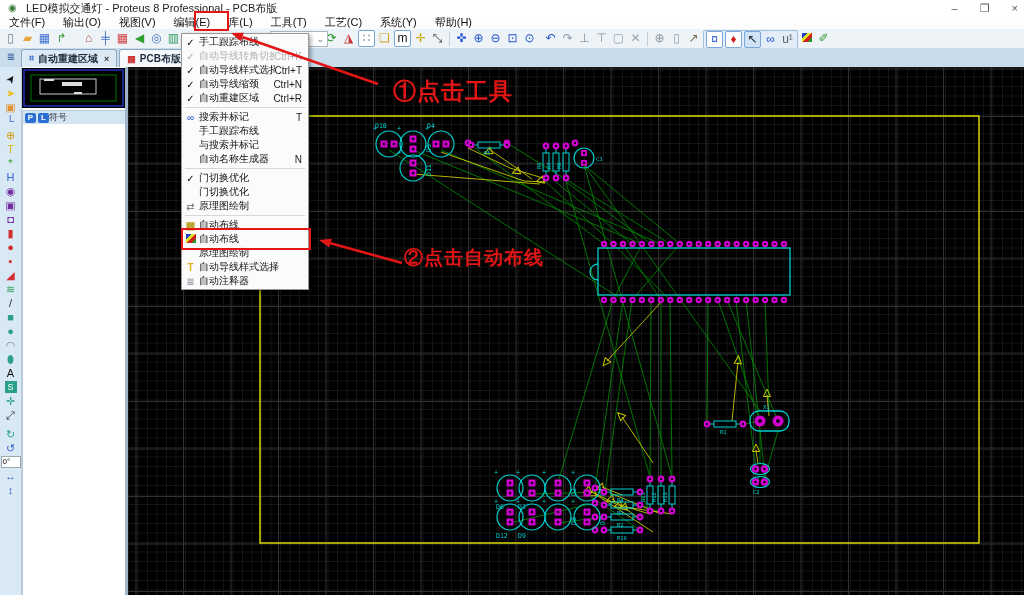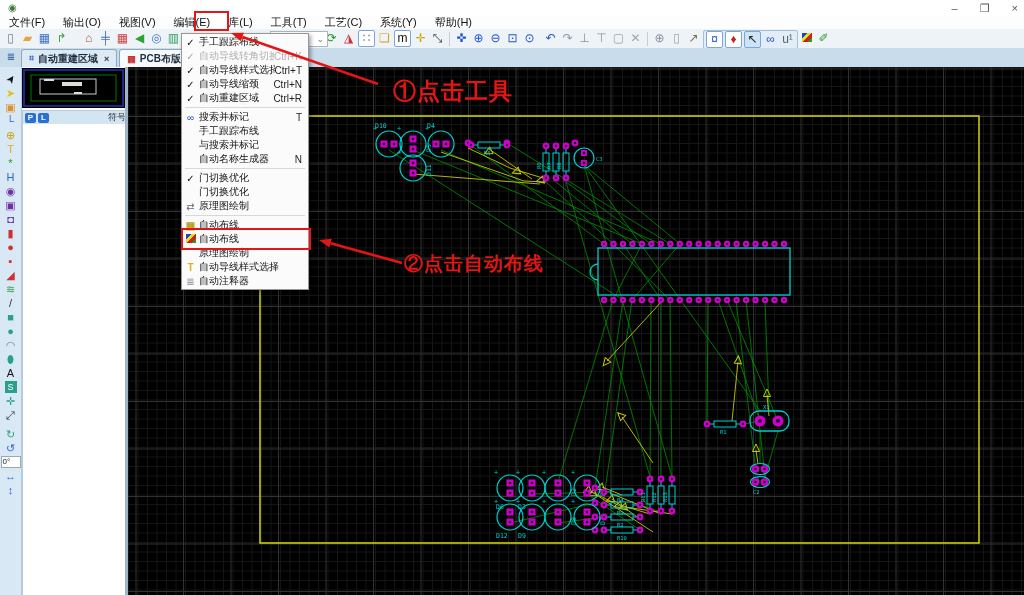--- a/index.html
+++ b/index.html
@@ -41,52 +41,53 @@
     border-right:1px solid #b9cbdb;}
   .sic{width:19px;height:14px;margin:0 auto;text-align:center;font-size:11px;line-height:14px;}
   .sic.sep{height:5px;}
   #angle-box{width:17px;height:10px;margin:1px auto;background:#fff;border:1px solid #9aa;
     font-size:8px;line-height:10px;text-align:left;padding-left:1px;color:#111;}
   #preview{position:absolute;left:22px;top:68px;width:103px;height:40px;background:#000;}
   #objhead{position:absolute;left:22px;top:110px;width:103px;height:13px;background:#d4e5f2;
     border:1px solid #b9cbdb;display:flex;align-items:center;font-size:9px;color:#334;}
   .plbtn{width:11px;height:10px;background:#2b6fd4;color:#fff;font-size:8px;font-weight:bold;
     text-align:center;line-height:10px;border-radius:2px;margin-left:2px;}
-  #objhead .htitle{flex:1;text-align:right;}
+  #objhead .htitle{flex:1;text-align:left;}
   #objlist{position:absolute;left:22px;top:124px;width:103px;height:471px;background:#fff;
     border-left:1px solid #b9cbdb;}
   #vdivider{position:absolute;left:125px;top:67px;width:3px;height:528px;background:#9fb4c6;}
   
   #canvas-wrap{position:absolute;left:128px;top:67px;width:896px;height:528px;background:#000;}
   
   #toolsmenu{position:absolute;left:181px;top:33px;width:126px;background:#fbfbfb;
     border:1px solid #979797;box-shadow:2px 2px 4px rgba(0,0,0,.35);z-index:50;padding:1px 0;}
   .pitem{height:14px;display:flex;align-items:center;font-size:10px;color:#111;white-space:nowrap;}
   .pitem .gut{width:17px;text-align:center;font-size:10px;flex:none;}
   .pitem .lbl{flex:1;overflow:hidden;}
   .pitem .sc{padding-right:6px;color:#222;}
   .pitem.gray .lbl,.pitem.gray .sc{color:#b0b0b0;}
   .psep{height:1px;background:#d8d8d8;margin:2px 3px;}
   .route-ic{display:inline-block;width:10px;height:9px;
     background:linear-gradient(135deg,#2040d0 28%,#e0e020 28% 52%,#d02020 52% 75%,#20a020 75%);}
   
   .note{position:absolute;color:#e31515;font-weight:bold;z-index:70;
     font-family:"Liberation Sans",sans-serif;letter-spacing:1px;}
   #note1{left:393px;top:76px;font-size:23px;}
-  #note2{left:404px;top:251px;font-size:19px;}
+  #note2{left:404px;top:245px;font-size:19px;}
   .redbox{position:absolute;border:2px solid #e31515;z-index:70;}
   #redbox1{left:194px;top:11px;width:31px;height:16px;}
   #redbox2{left:181px;top:228px;width:126px;height:18px;}
   #overlay{position:absolute;left:0;top:0;width:1024px;height:595px;z-index:65;pointer-events:none;}
 </style>
 </head>
 <body>
 
 <div id="titlebar">
   <span id="app-icon">◉</span>
+  <span>LED模拟交通灯 - Proteus 8 Professional - PCB布版</span>
   <div id="win-controls">
     <span>–</span>
     <span>❐</span>
     <span>×</span>
   </div>
 </div>
 
 <div id="menubar">
     <div class="mitem">文件(F)</div>
     <div class="mitem">输出(O)</div>

